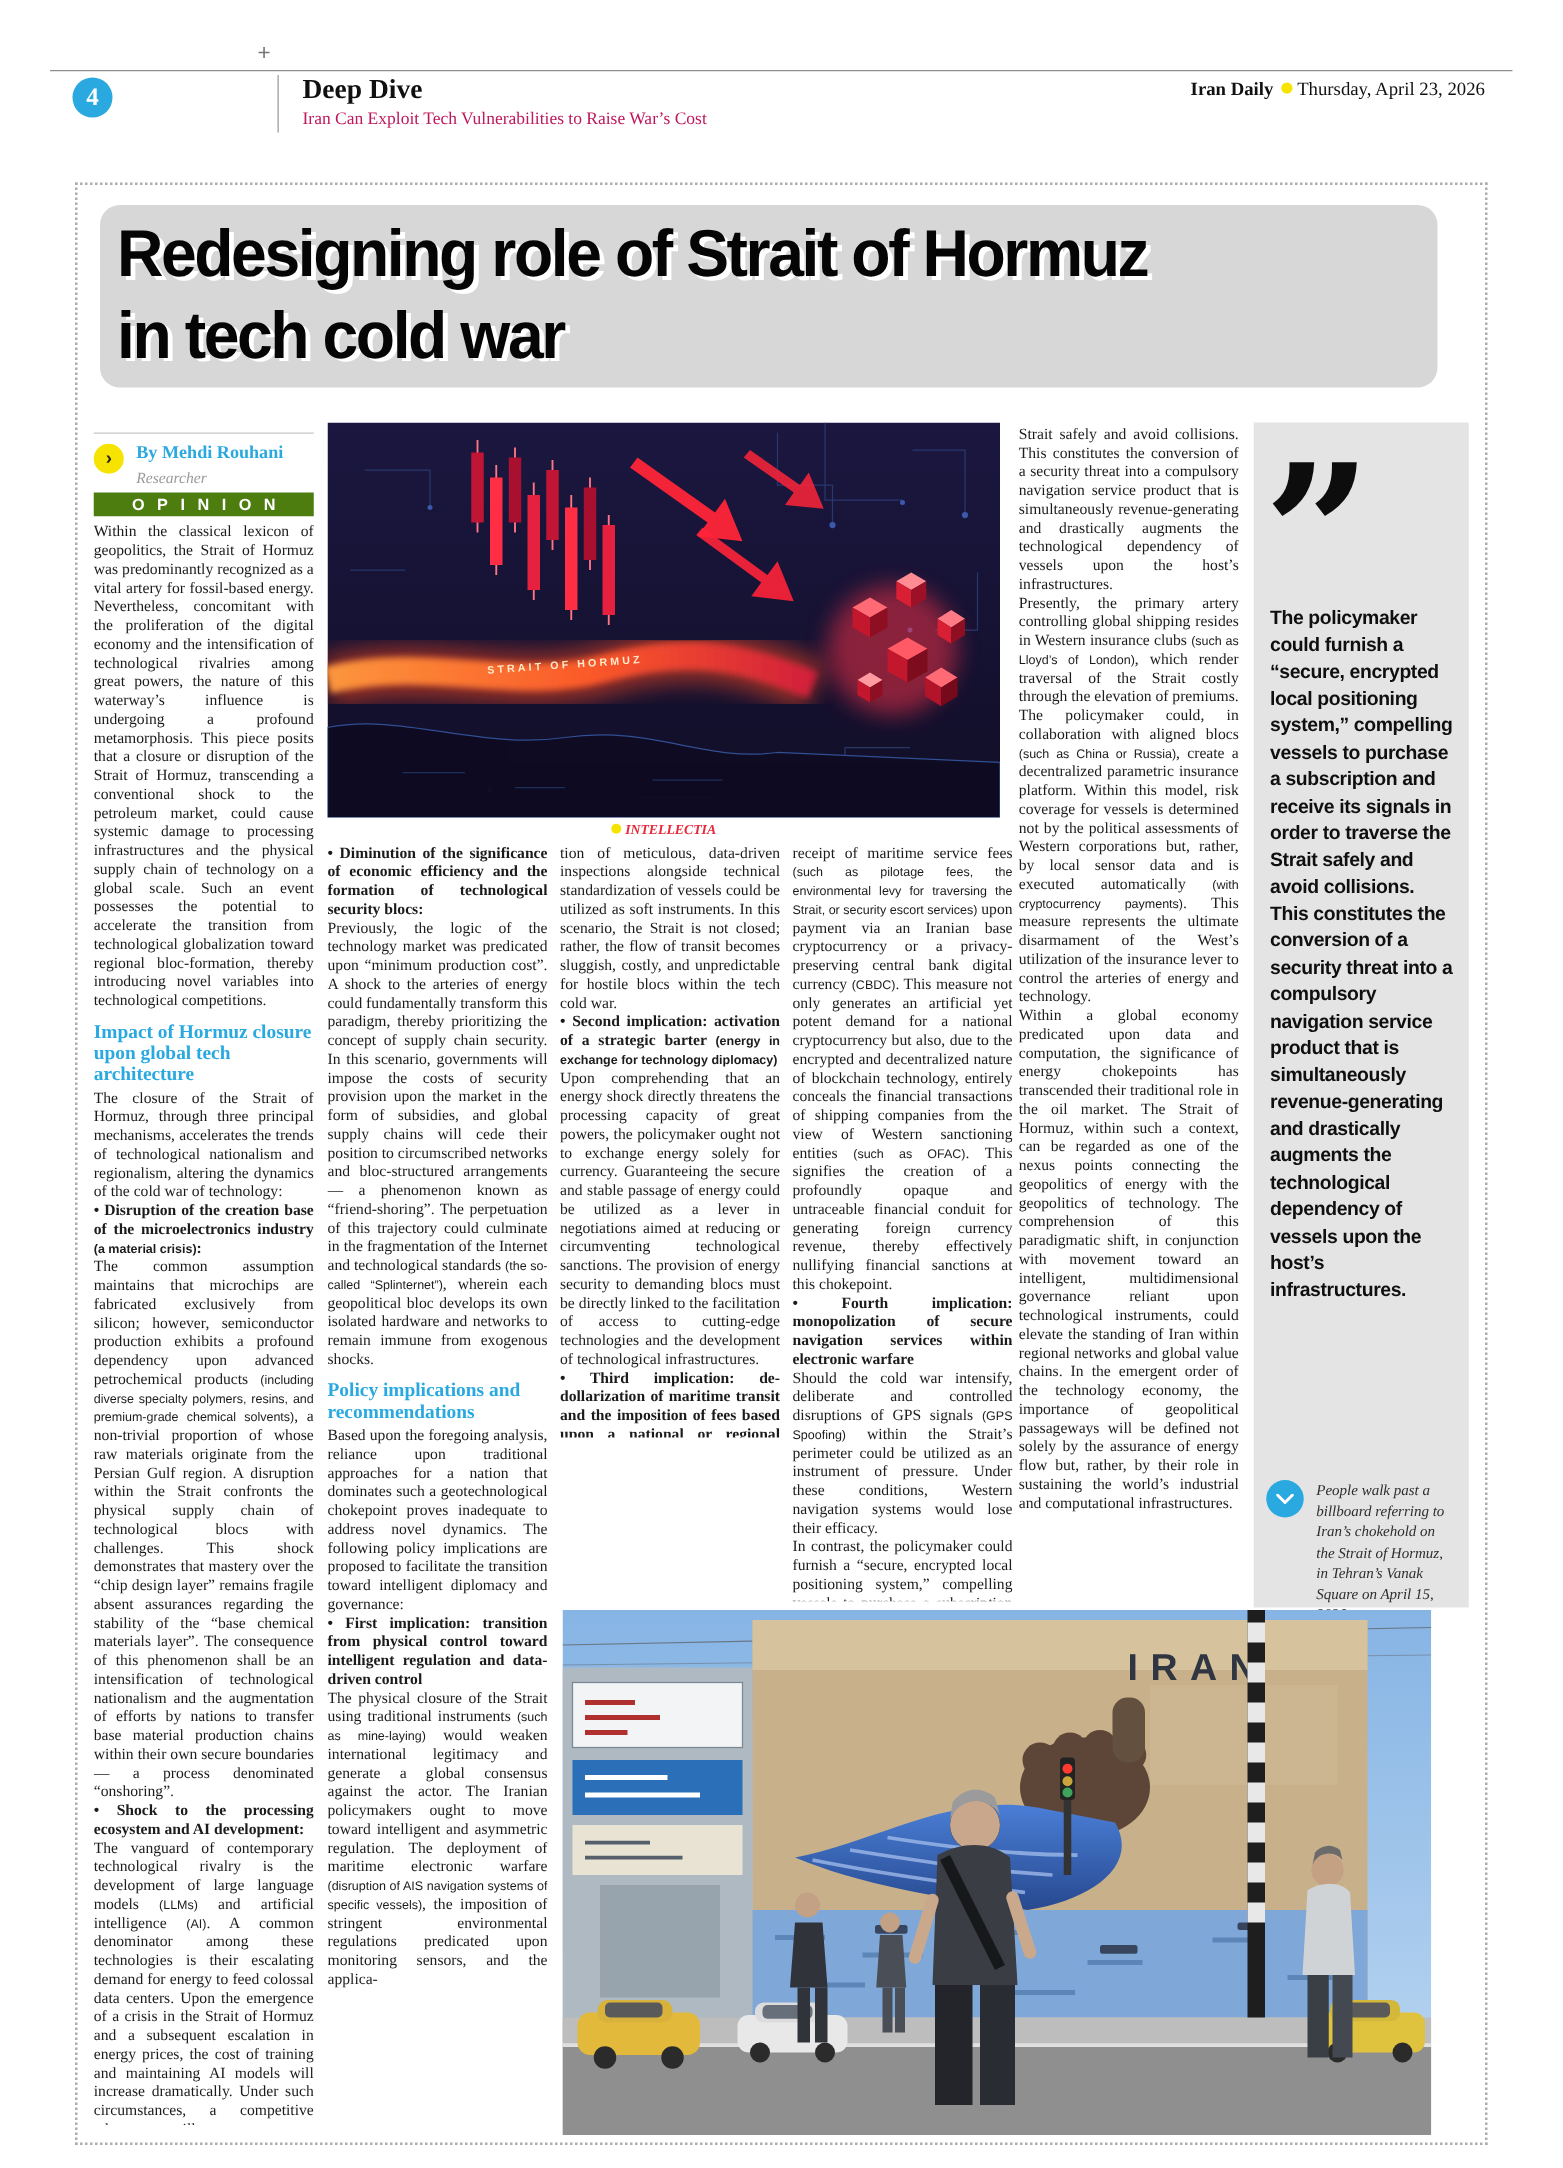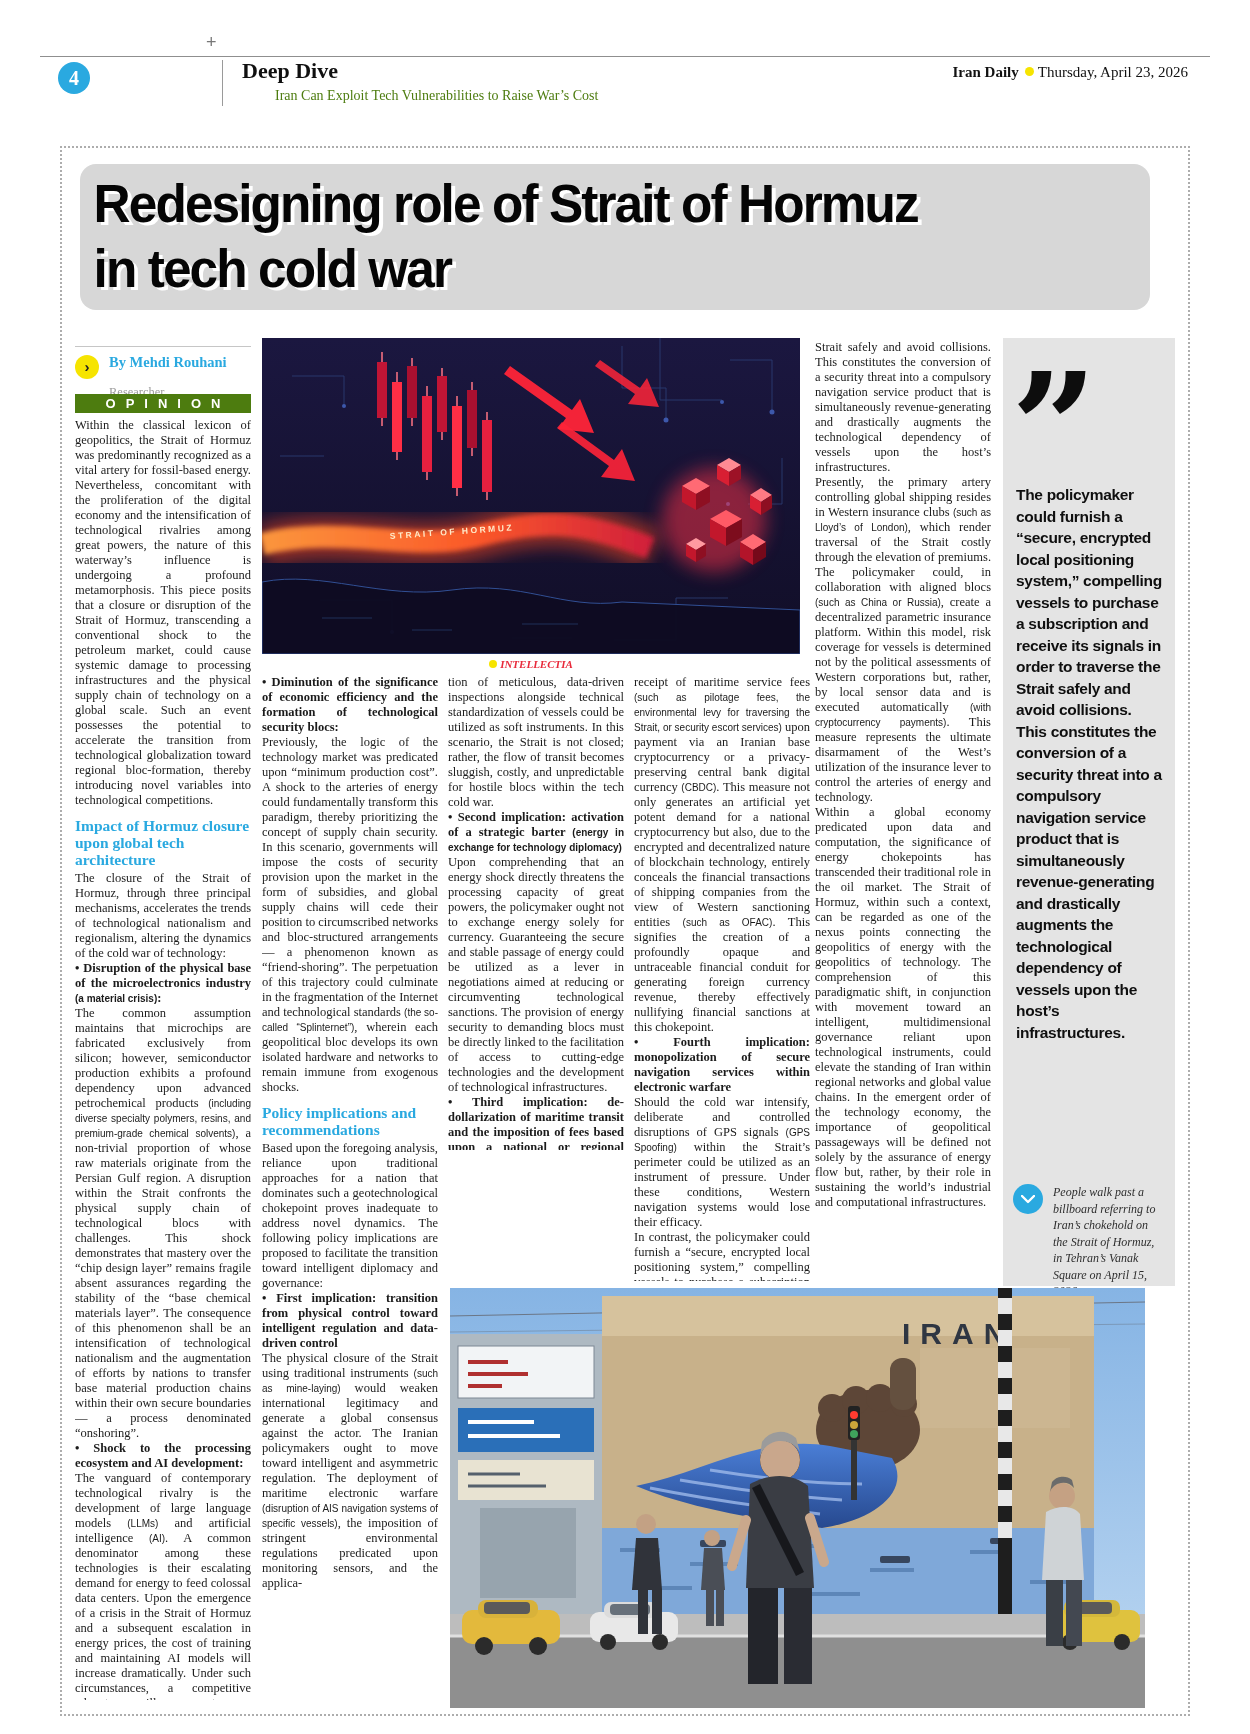--- a/index.html
+++ b/index.html
@@ -6,41 +6,41 @@
   .page{position:relative;width:1250px;height:1734px;background:#fff;overflow:hidden;
         font-family:"Liberation Serif","DejaVu Serif",serif;color:#1b1b1b;}
   
   .top-rule{position:absolute;left:40px;top:56px;width:1170px;height:1px;background:#8f8f8f;}
   .plus-mark{position:absolute;left:206px;top:32px;color:#777;font-size:18px;font-family:"Liberation Sans",sans-serif;}
   .page-num{position:absolute;left:58px;top:62px;width:32px;height:32px;border-radius:50%;
             background:#2aa9e0;color:#fff;font-family:"Liberation Serif",serif;font-weight:bold;
             font-size:20px;line-height:32px;text-align:center;}
   .mast-divider{position:absolute;left:222px;top:60px;width:1px;height:46px;background:#9a9a9a;}
   .section-title{position:absolute;left:242px;top:58px;font-weight:bold;font-size:22px;color:#101010;}
-  .section-sub{position:absolute;left:242px;top:88px;font-size:14px;color:#4d7c0f;margin-left:33px;}
+  .section-sub{position:absolute;left:242px;top:88px;font-size:14px;color:#be185d;}
   .mast-right{position:absolute;right:62px;top:64px;font-size:15px;color:#111;white-space:nowrap;}
   .mast-right .brand{font-weight:bold;}
   .dot{display:inline-block;border-radius:50%;background:#f6e400;}
   .dot.d9{width:9px;height:9px;margin:0 4px 1px 6px;}
   .dot.d8{width:8px;height:8px;margin:0 3px 0 0;}
   
   .content{position:absolute;left:60px;top:146px;width:1126px;height:1566px;
            border:2px dotted #adadad;box-sizing:content-box;}
   
   .headline-box{position:absolute;left:18px;top:16px;width:1070px;height:146px;background:#d7d7d7;border-radius:16px;}
   .headline-box h1{margin:0;padding:8px 0 0 14px;font-family:"Liberation Sans","DejaVu Sans",sans-serif;
       font-weight:bold;font-size:53px;line-height:1.22;letter-spacing:-2px;color:#050505;
       text-shadow:4px 3px 0 #ffffff;transform:scaleX(.97);transform-origin:left top;white-space:nowrap;}
   
   .byline{position:absolute;left:13px;top:198px;width:176px;border-top:1px solid #c6c6c6;padding-top:8px;}
   .byline-row{display:flex;align-items:flex-start;}
   .author-icon{width:24px;height:24px;border-radius:50%;background:#f6e400;color:#222;text-align:center;
                font-family:"Liberation Sans",sans-serif;font-weight:bold;font-size:15px;line-height:23px;flex:0 0 24px;margin-right:10px;}
   .byline-author{color:#2aa9e0;font-weight:bold;font-size:14.5px;line-height:1.1;}
-  .byline-role{color:#9a9a9a;font-size:12.5px;margin-top:14px;}
+  .byline-role{color:#9a9a9a;font-style:italic;font-size:12.5px;margin-top:4px;}
   .opinion{position:absolute;left:13px;top:246px;width:176px;height:19px;background:#4d7c0f;color:#fff;
            font-family:"Liberation Sans",sans-serif;font-weight:bold;font-size:13px;line-height:19px;
            text-align:center;letter-spacing:10px;text-indent:10px;}
   
   .col{position:absolute;overflow:hidden;font-size:12.5px;line-height:1.2;}
   .col1{left:13px;top:270px;width:176px;height:1282px;}
   .col2{left:200px;top:527px;width:176px;height:1022px;}
   .col3{left:386px;top:527px;width:176px;height:475px;}
   .col4{left:572px;top:527px;width:176px;height:606px;}
   .col5{left:753px;top:192px;width:176px;height:936px;}
@@ -98,21 +98,21 @@
         </div>
       </div>
     </div>
 
     <div class="opinion">OPINION</div>
 
     <div class="col col1">
         <p class="body"><span>Within the classical lexicon of geopolitics, the Strait of Hormuz was predominantly recognized as a vital artery for fossil-based energy. Nevertheless, concomitant with the proliferation of the digital economy and the intensification of technological rivalries among great powers, the nature of this waterway’s influence is undergoing a profound metamorphosis. This piece posits that a closure or disruption of the Strait of Hormuz, transcending a conventional shock to the petroleum market, could cause systemic damage to processing infrastructures and the physical supply chain of technology on a global scale. Such an event possesses the potential to accelerate the transition from technological globalization toward regional bloc-formation, thereby introducing novel variables into technological competitions.</span></p>
         <h3 class="subhead">Impact of Hormuz closure upon global tech architecture</h3>
         <p class="body"><span>The closure of the Strait of Hormuz, through three principal mechanisms, accelerates the trends of technological nationalism and regionalism, altering the dynamics of the cold war of technology:</span></p>
-        <p class="body lead"><span>• Disruption of the physical base of the microelectronics industry </span><span class="sm">(a material crisis)</span><span>:</span></p>
+        <p class="body lead"><span>• Disruption of the creation base of the microelectronics industry </span><span class="sm">(a material crisis)</span><span>:</span></p>
         <p class="body"><span>The common assumption maintains that microchips are fabricated exclusively from silicon; however, semiconductor production exhibits a profound dependency upon advanced petrochemical products </span><span class="sm">(including diverse specialty polymers, resins, and premium-grade chemical solvents)</span><span>, a non-trivial proportion of whose raw materials originate from the Persian Gulf region. A disruption within the Strait confronts the physical supply chain of technological blocs with challenges. This shock demonstrates that mastery over the “chip design layer” remains fragile absent assurances regarding the stability of the “base chemical materials layer”. The consequence of this phenomenon shall be an intensification of technological nationalism and the augmentation of efforts by nations to transfer base material production chains within their own secure boundaries — a process denominated “onshoring”.</span></p>
         <p class="body lead"><span>• Shock to the processing ecosystem and AI development:</span></p>
         <p class="body"><span>The vanguard of contemporary technological rivalry is the development of large language models </span><span class="sm">(LLMs)</span><span> and artificial intelligence </span><span class="sm">(AI)</span><span>. A common denominator among these technologies is their escalating demand for energy to feed colossal data centers. Upon the emergence of a crisis in the Strait of Hormuz and a subsequent escalation in energy prices, the cost of training and maintaining AI models will increase dramatically. Under such circumstances, a competitive advantage will accrue to any nation possessing superior</span></p>
       </div>
 
     <div class="illustration">
       <svg width="538" height="316" viewBox="0 0 538 316">
         <defs>
           <linearGradient id="bgG" x1="0" y1="0" x2="0" y2="1">
             <stop offset="0" stop-color="#1b1740"></stop>

